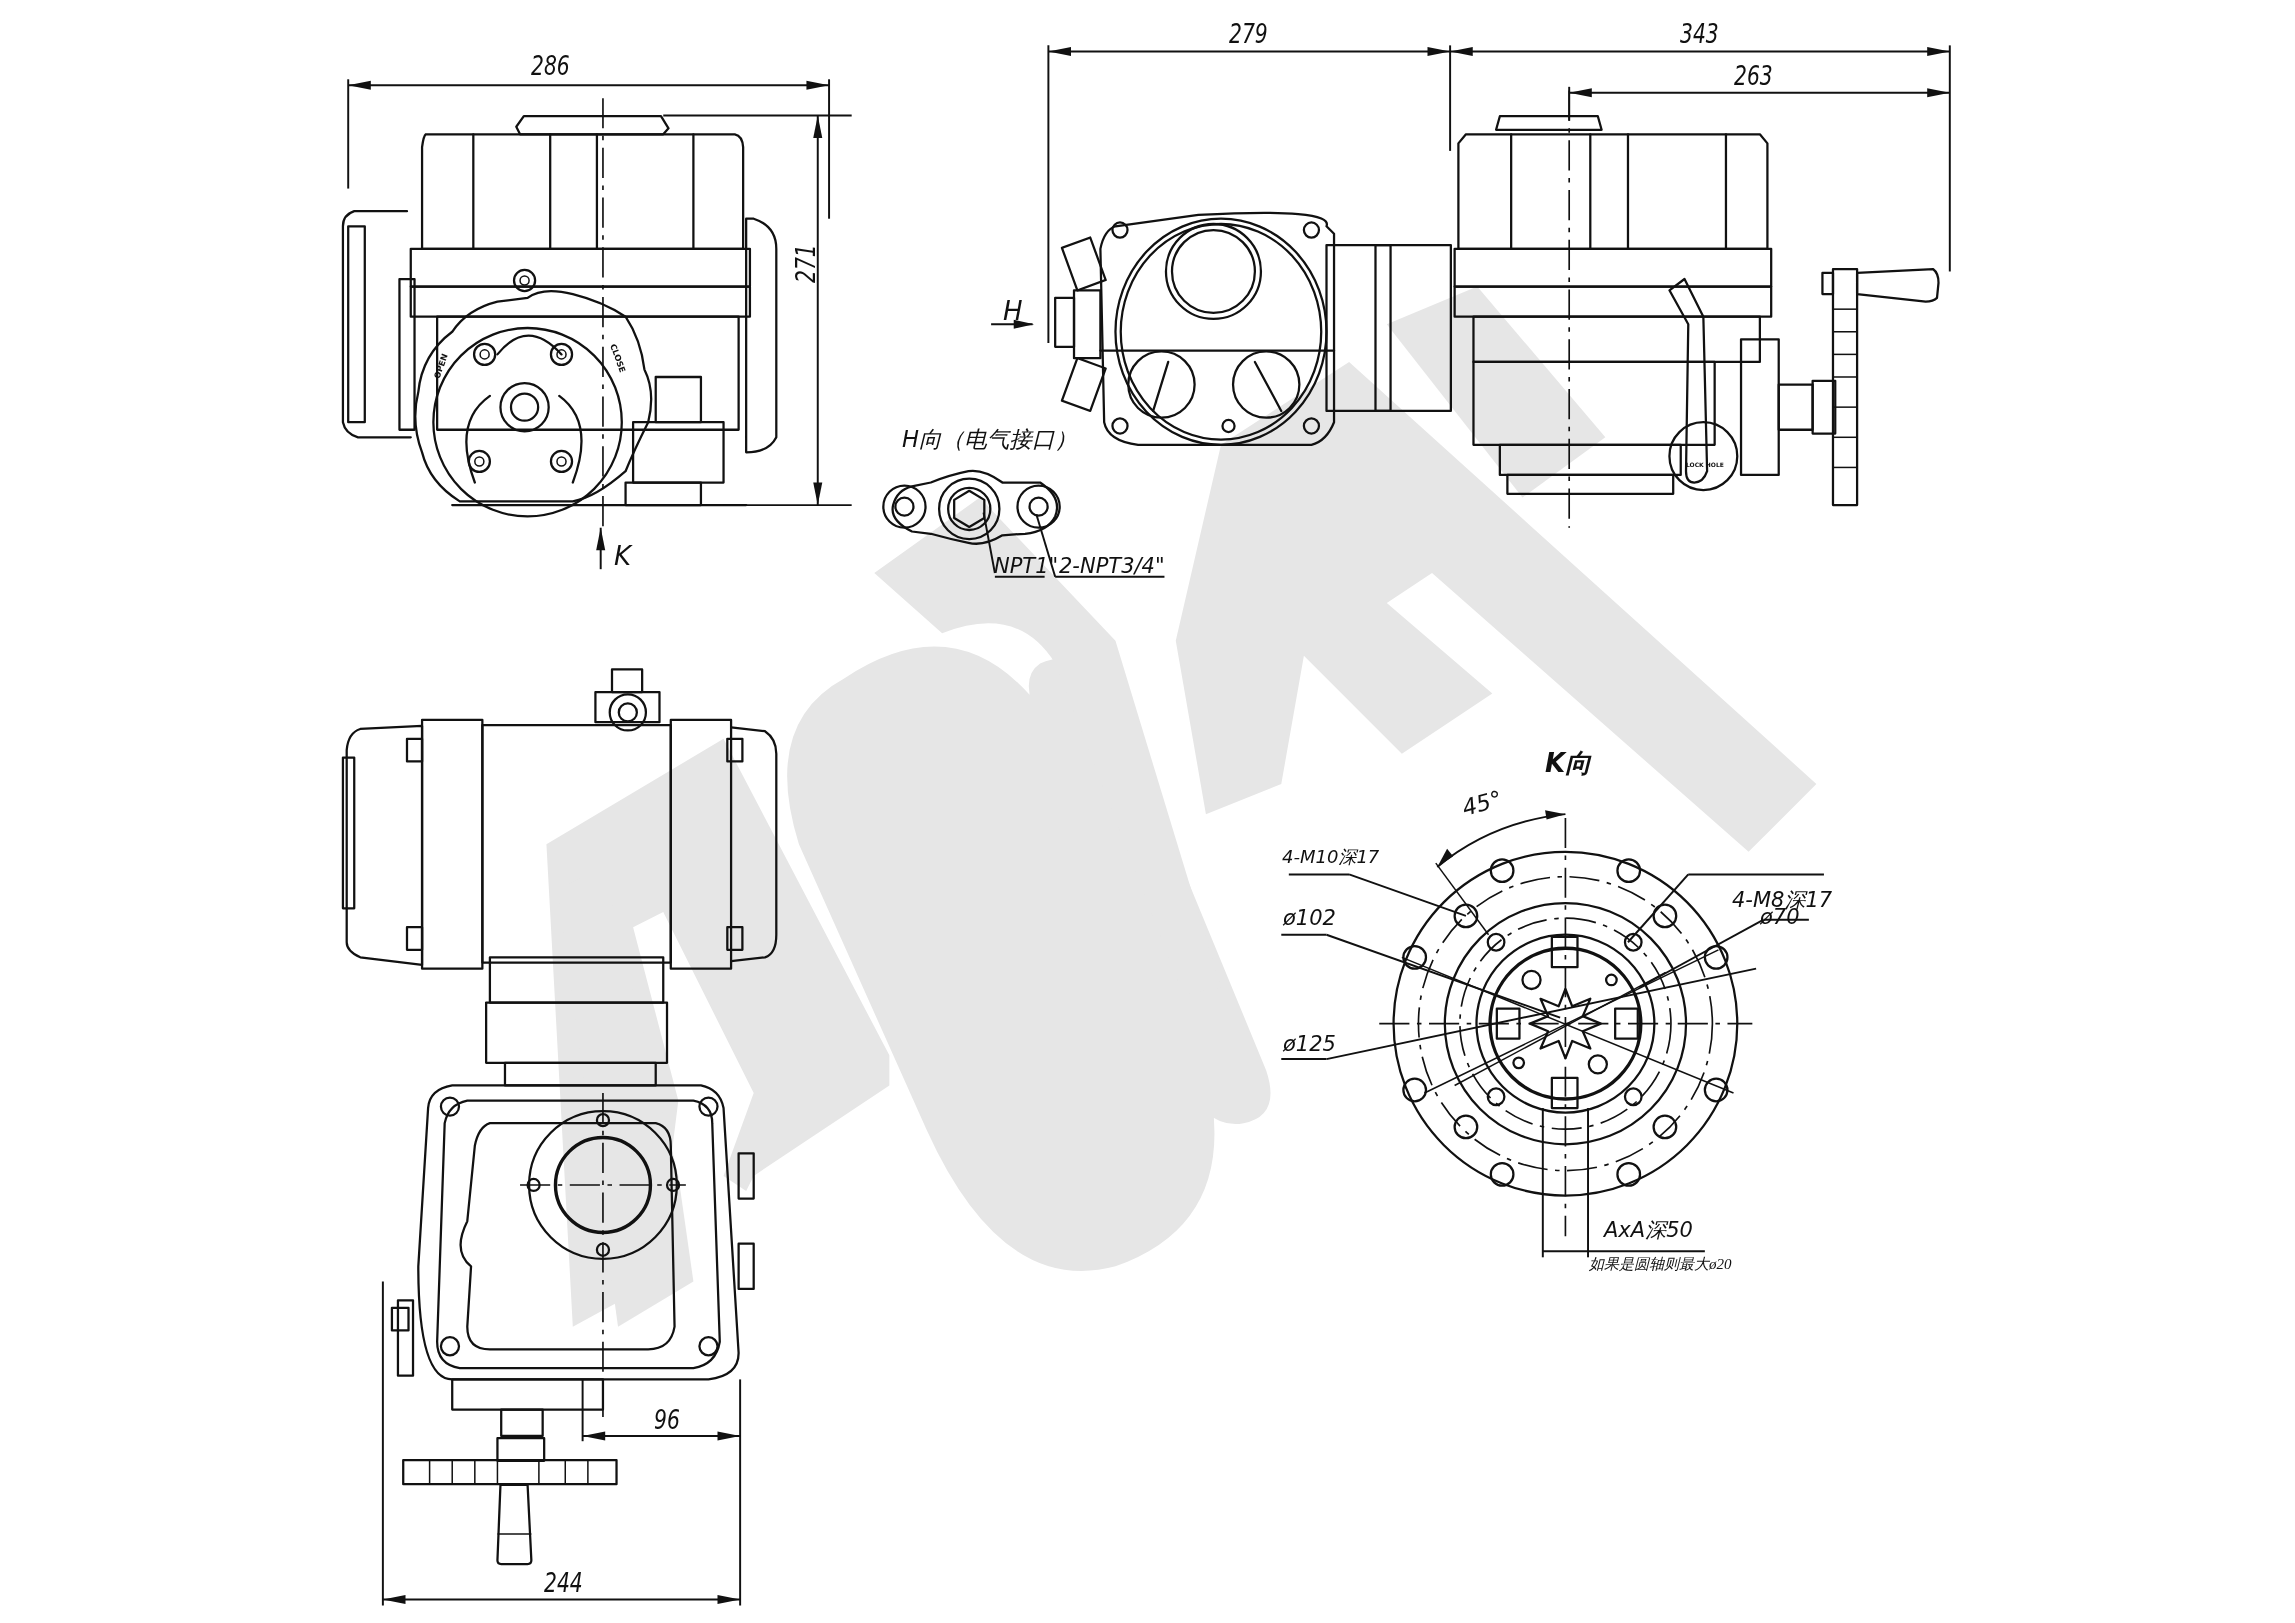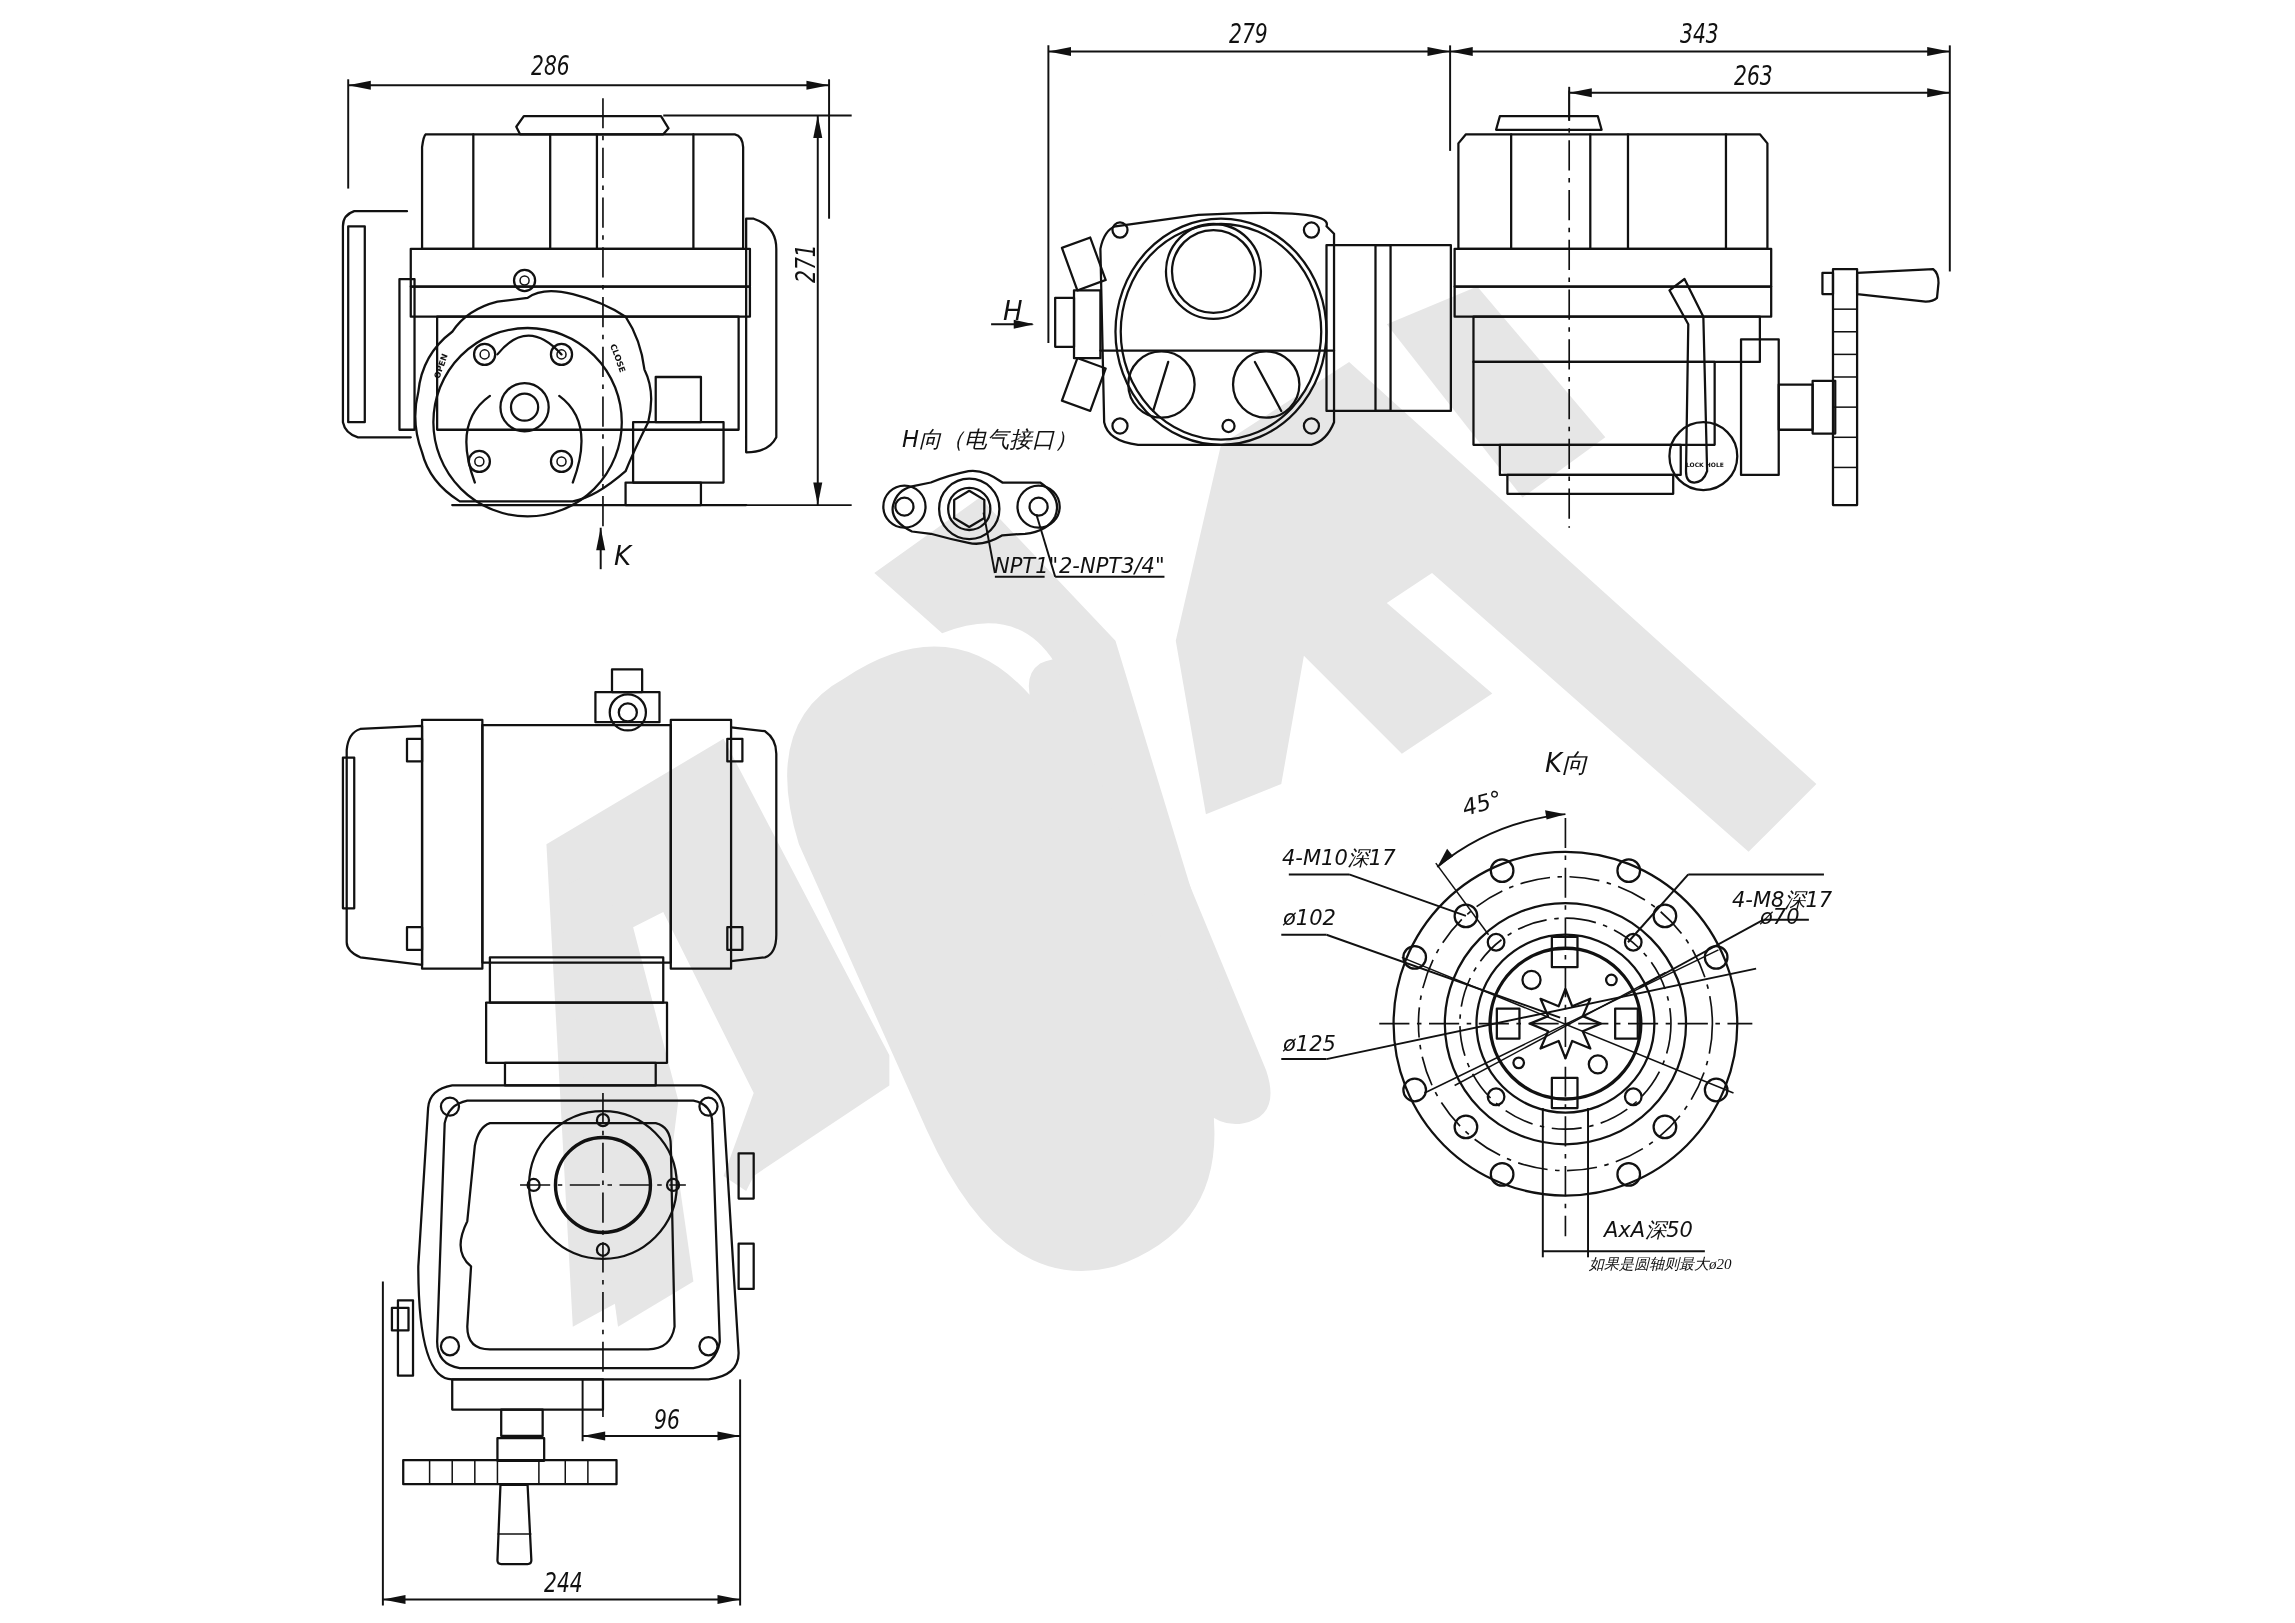--- a/index.html
+++ b/index.html
@@ -337,23 +337,23 @@
 <div class="lbl" style="left:1003px;top:298px;font-size:26px;">H</div>
 <div class="lbl small" style="left:1686px;top:462px;font-size:6px;">LOCK HOLE</div>
 
 <div class="lbl cn" style="left:902px;top:428px;">H向（电气接口）</div>
 <div class="lbl" style="left:994px;top:556px;font-size:21px;">NPT1"</div>
 <div class="lbl" style="left:1059px;top:556px;font-size:21px;">2-NPT3/4"</div>
 
 <div class="lbl dimtxt" style="left:544px;top:1570px;">244</div>
 <div class="lbl dimtxt" style="left:654px;top:1407px;">96</div>
 
-<div class="lbl cn" style="left:1545px;top:750px;font-size:26px;">K向</div>
+<div class="lbl cn" style="left:1545px;top:750px;font-size:26px;font-weight:bold;">K向</div>
 <div class="lbl" style="left:1462px;top:792px;font-size:22.6px;transform:rotate(-15deg);">45°</div>
-<div class="lbl" style="left:1282px;top:848px;font-size:21px;">4-M10深17</div>
+<div class="lbl" style="left:1282px;top:848px;font-size:18px;">4-M10深17</div>
 <div class="lbl" style="left:1732px;top:890px;font-size:21px;">4-M8深17</div>
 <div class="lbl" style="left:1283px;top:908px;font-size:21px;font-style:italic;">ø102</div>
 <div class="lbl" style="left:1760px;top:895px;font-size:21px;margin-top:12px;">ø70</div>
 <div class="lbl" style="left:1283px;top:1034px;font-size:21px;font-style:italic;">ø125</div>
 <div class="lbl" style="left:1604px;top:1220px;font-size:21px;">AxA深50</div>
 <div class="lbl" style="left:1589px;top:1257px;font-size:15px;font-family:Liberation Serif, serif;">如果是圆轴则最大ø20</div>
 
 </div>
 
 

